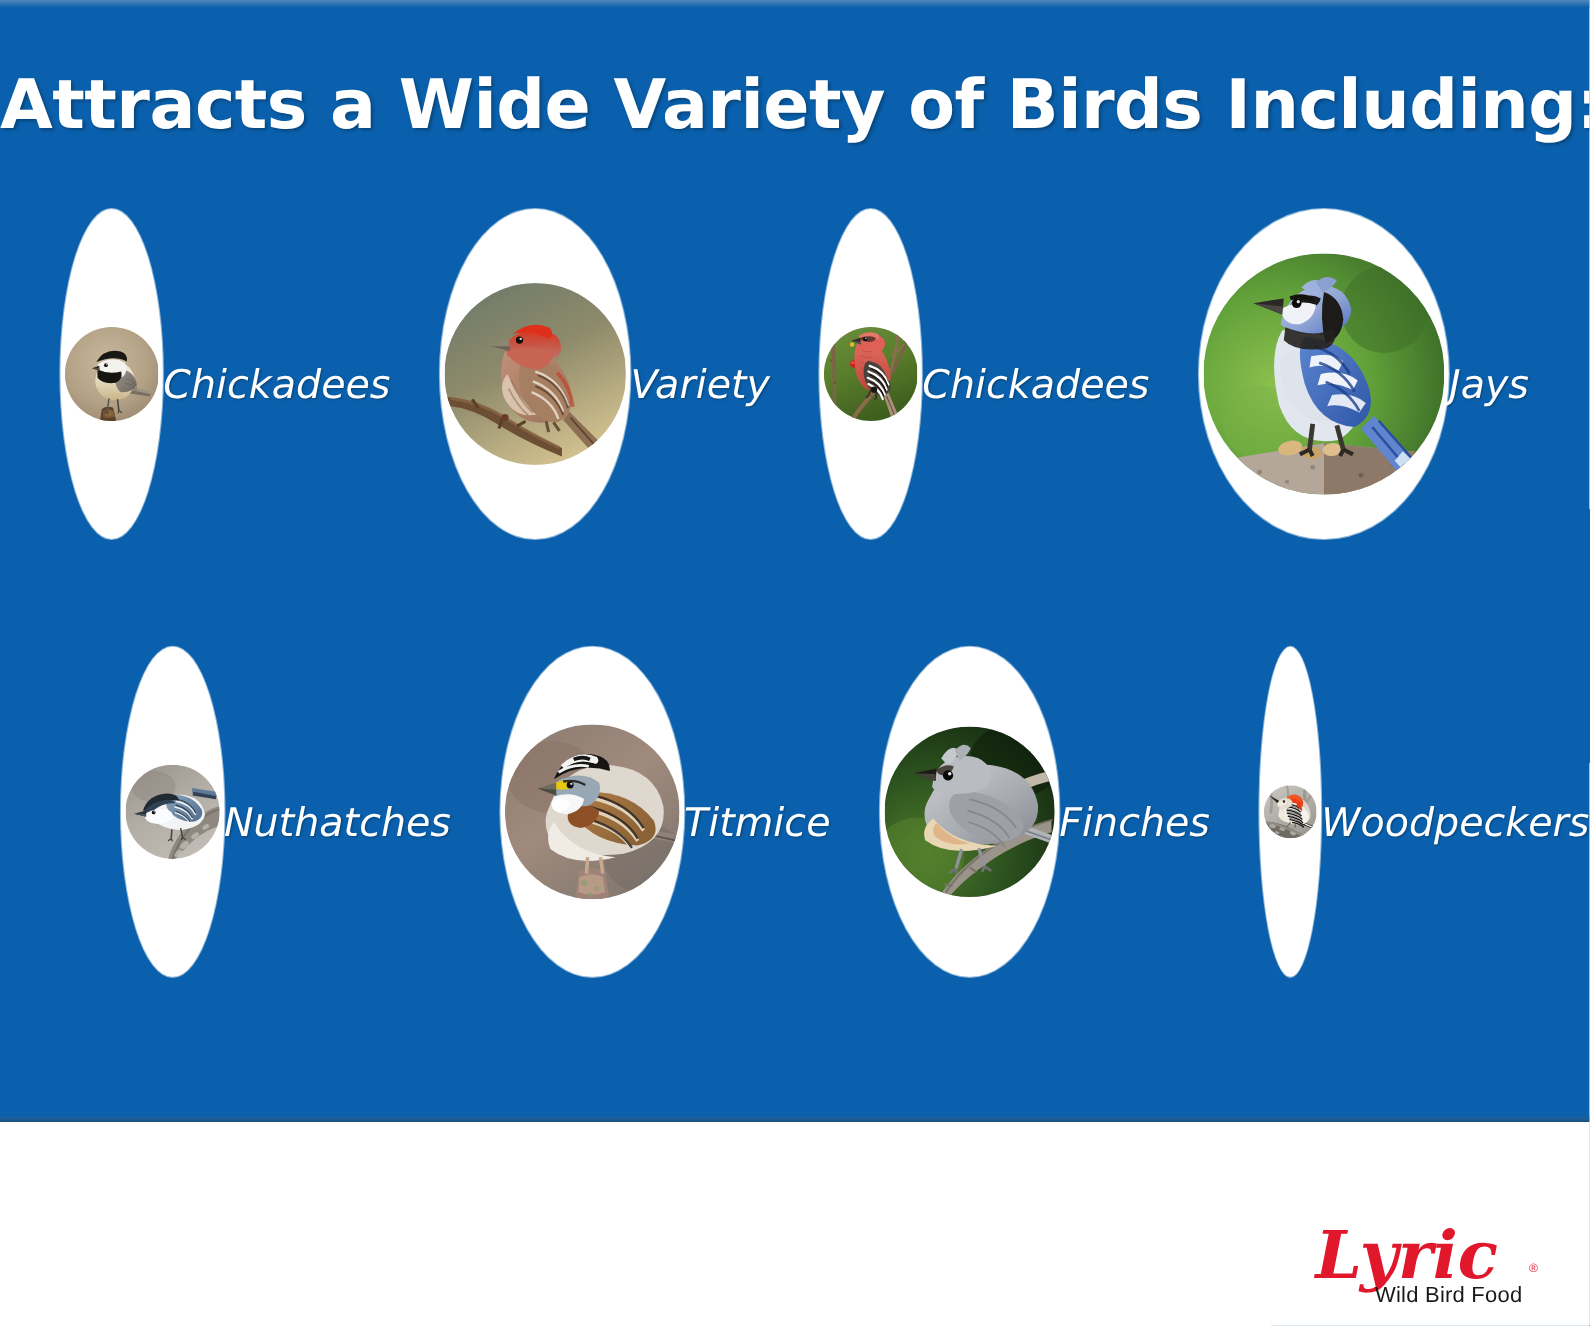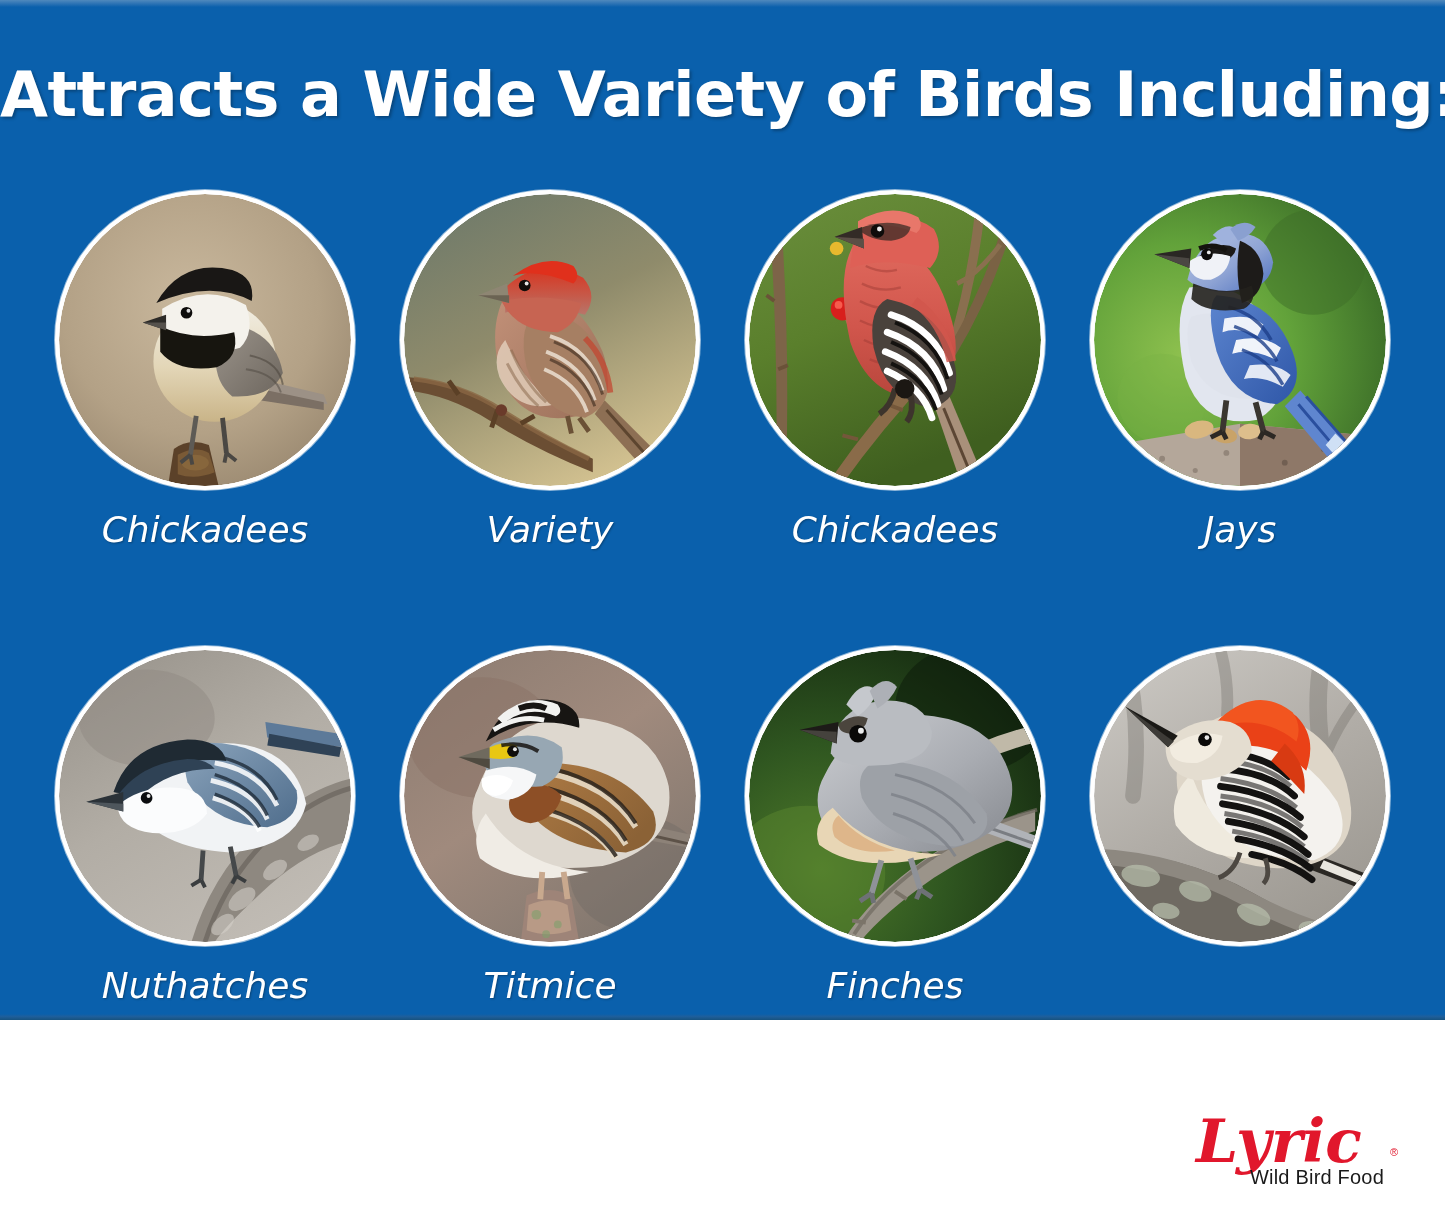--- a/index.html
+++ b/index.html
@@ -71,26 +71,26 @@
     left: 0;
     top: 190px;
     width: 1445px;
   }
   .row {
     display: flex;
     justify-content: center;
     align-items: flex-start;
     gap: 45px;
   }
-  .row + .row { margin-top: 98px; }
+  .row + .row { margin-top: 98px; justify-content: flex-end; }
 
   .cell {
     width: 300px;
     display: flex;
-    flex-direction: column;
+    flex-direction: row;
     align-items: center;
   }
 
   .circle-wrap {
     width: 300px;
     height: 300px;
     border-radius: 50%;
     background: #ffffff;
     padding: 0;
     box-sizing: border-box;
@@ -677,20 +677,21 @@
                 <path d="M32 58 L86 88 L76 100 Z" fill="#1a1916"></path>
                 <path d="M32 58 L82 94 L76 100 Z" fill="#3d3b37"></path>
 
                 <circle cx="114" cy="92" r="7" fill="#0a0908"></circle>
                 <circle cx="116" cy="90" r="2.4" fill="#ffffff" opacity="0.9"></circle>
 
                 <path d="M150 208 q-6 20 -22 26 M176 214 q6 18 -2 26" stroke="#4d4842" stroke-width="5" fill="none"></path>
               </g>
             </svg>
           </div>
+          <div class="bird-label">Woodpeckers</div>
         </div>
       </div>
     </div>
 
     <div class="panel-bottom-hairline"></div>
   </div>
 
   <div class="footer">
     <div class="logo">
       <svg viewBox="0 0 215 80" aria-hidden="true">

